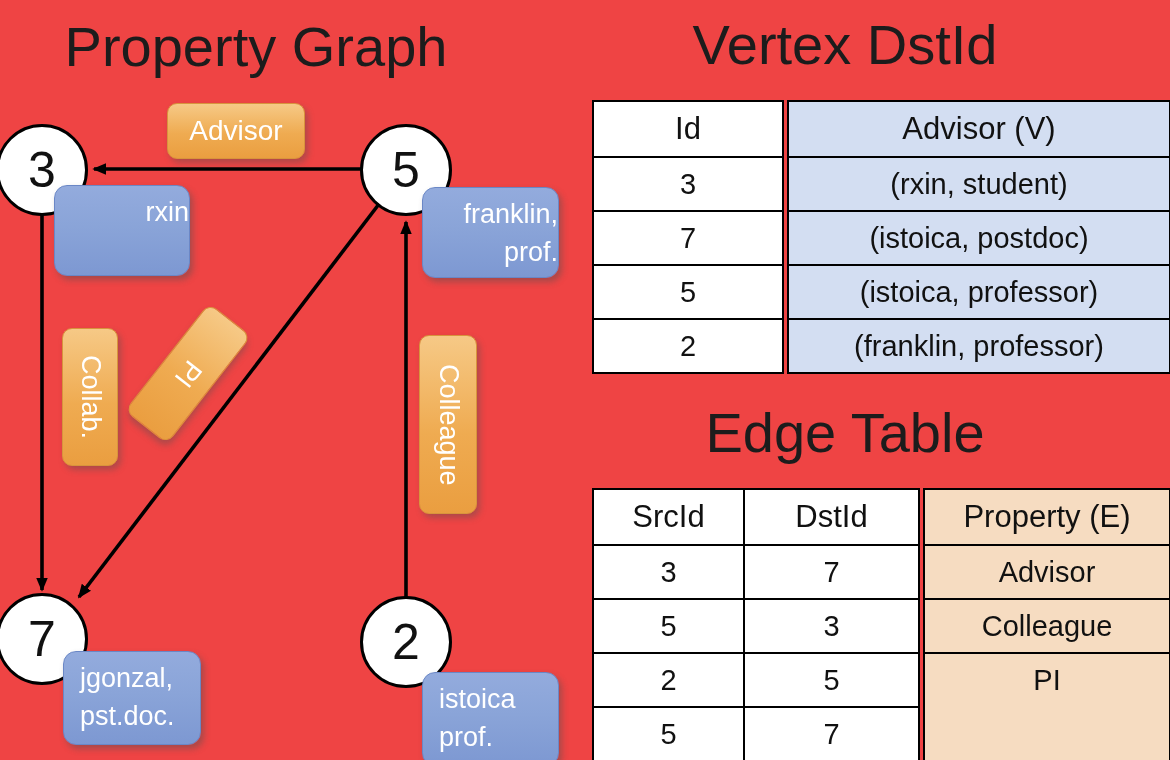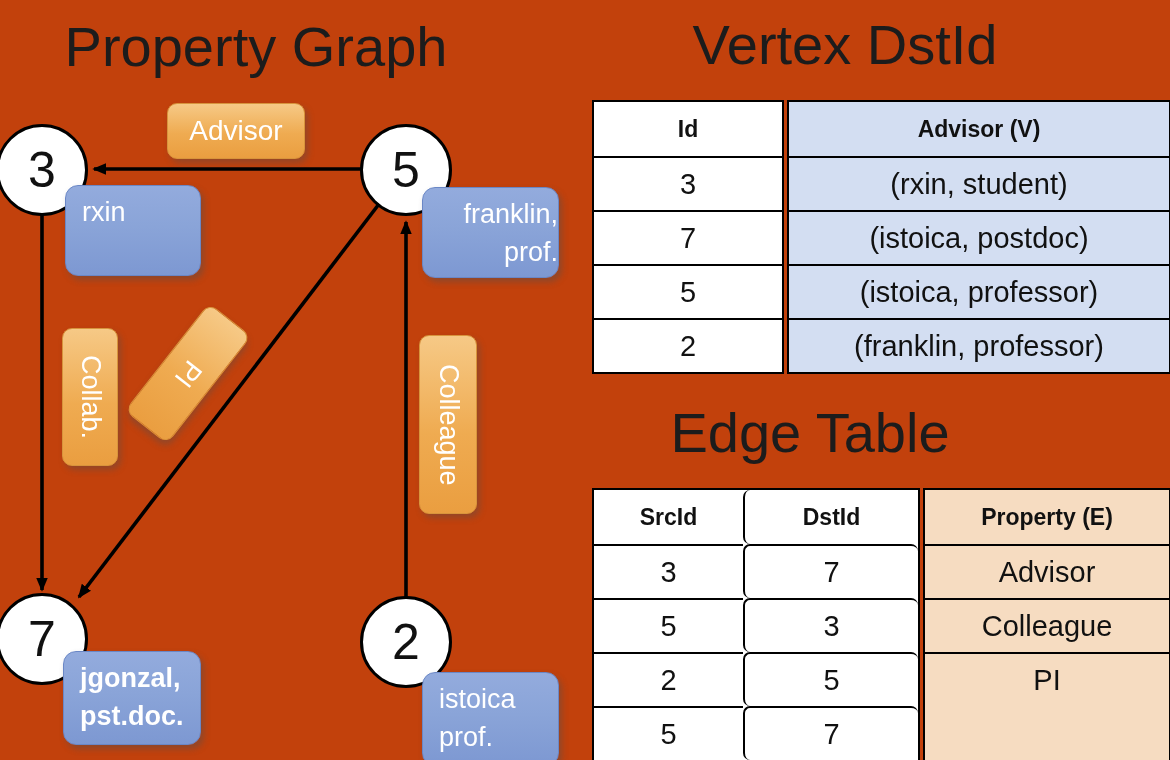--- a/index.html
+++ b/index.html
@@ -1,47 +1,47 @@
 <!DOCTYPE html>
 <html><head>
 <meta charset="utf-8">
 <style>
   html,body { margin:0; padding:0; background:#fff; }
   .canvas {
-    position:relative; width:1170px; height:760px; background:#c2410c;
+    position:relative; width:1170px; height:760px; background:#ef4444;
     overflow:hidden; font-family:"Liberation Sans", sans-serif; color:#111;
   }
 
   
   .big-title { position:absolute; text-align:center; font-size:56px; font-weight:400;
                letter-spacing:0px; color:#1c1c1c; white-space:nowrap; }
   .t-graph  { left:0px;   top:14px;  width:512px; }
   .t-vertex { left:595px; top:12px;  width:500px; }
-  .t-edge   { left:560px; top:400px; width:500px; }
+  .t-edge   { left:595px; top:400px; width:500px; }
 
   
   .gnode { position:absolute; width:86px; height:86px; border:3.5px solid #000;
            border-radius:50%; background:#fff; display:flex; align-items:center;
            justify-content:center; font-size:50px; z-index:1; }
   .n3 { left:-4px;  top:124px; }
   .n5 { left:360px; top:124px; }
   .n7 { left:-4px;  top:593px; }
   .n2 { left:360px; top:596px; }
 
   
   .edges { position:absolute; left:0; top:0; z-index:2; pointer-events:none; }
 
   
   .vbox { position:absolute; z-index:3; border-radius:13px; color:#fff;
           background:linear-gradient(180deg,#93abdd 0%,#8aa4d8 45%,#7d98d2 100%);
           border:1.5px solid #6a87c6; box-shadow:3px 4px 6px rgba(80,80,80,.45);
           font-size:27px; line-height:1.42; padding:7px 0 0 16px; }
-  .b-rxin     { left:65px;  top:185px; width:118px; height:82px; }
+  .b-rxin     { left:54px;  top:185px; width:118px; height:82px;text-align:right; }
   .b-franklin { left:422px; top:187px; width:119px; height:82px;text-align:right; }
-  .b-jgonzal  { left:63px;  top:651px; width:120px; height:85px;font-weight:bold; }
+  .b-jgonzal  { left:63px;  top:651px; width:120px; height:85px; }
   .b-istoica  { left:422px; top:672px; width:119px; height:85px;padding-left:16px; }
 
   
   .ebox { position:absolute; z-index:3; border-radius:10px; color:#fff;
           background:linear-gradient(180deg,#f6c986 0%,#efab51 55%,#ea9e40 100%);
           border:1.5px solid #d8943c; box-shadow:3px 4px 6px rgba(80,80,80,.4);
           display:flex; align-items:center; justify-content:center; font-size:28px; }
   .b-advisor   { left:167px; top:103px; width:136px; height:54px; }
   .b-collab    { left:62px;  top:328px; width:54px;  height:136px; }
   .b-colleague { left:419px; top:335px; width:56px;  height:177px; }
@@ -54,26 +54,26 @@
          display:grid; z-index:1; }
   .vt-id   { left:592px; top:100px; width:188px; height:270px; grid-template-rows:repeat(5,1fr); }
   .vt-prop { left:787px; top:100px; width:380px; height:270px; grid-template-rows:repeat(5,1fr);
              background:#d3def2; }
   .et-ids  { left:592px; top:488px; width:324px; height:270px;
              grid-template-columns:149px 1fr; grid-template-rows:repeat(5,1fr); }
   .et-prop { left:923px; top:488px; width:244px; height:270px; grid-template-rows:repeat(5,1fr);
              background:#f6dcc1; }
 
   .cell { display:flex; align-items:center; justify-content:center; font-size:29px; }
-  .cell.hdr { font-weight:bold; font-size:23px; }
+  .cell.hdr { font-weight:normal; font-size:31px; }
   .vt-id  .cell + .cell,
   .vt-prop .cell + .cell,
   .et-prop .cell + .cell { border-top:2px solid #000; }
   .et-ids .cell:nth-child(n+3) { border-top:2px solid #000; }
-  .et-ids .cell:nth-child(2n)  { border-left:2px solid #000;border-radius:7px; }
+  .et-ids .cell:nth-child(2n)  { border-left:2px solid #000; }
 </style>
 </head>
 <body>
 
 <div class="canvas">
 
   <div class="big-title t-graph">Property Graph</div>
   <div class="big-title t-vertex">Vertex DstId</div>
   <div class="big-title t-edge">Edge Table</div>
 

